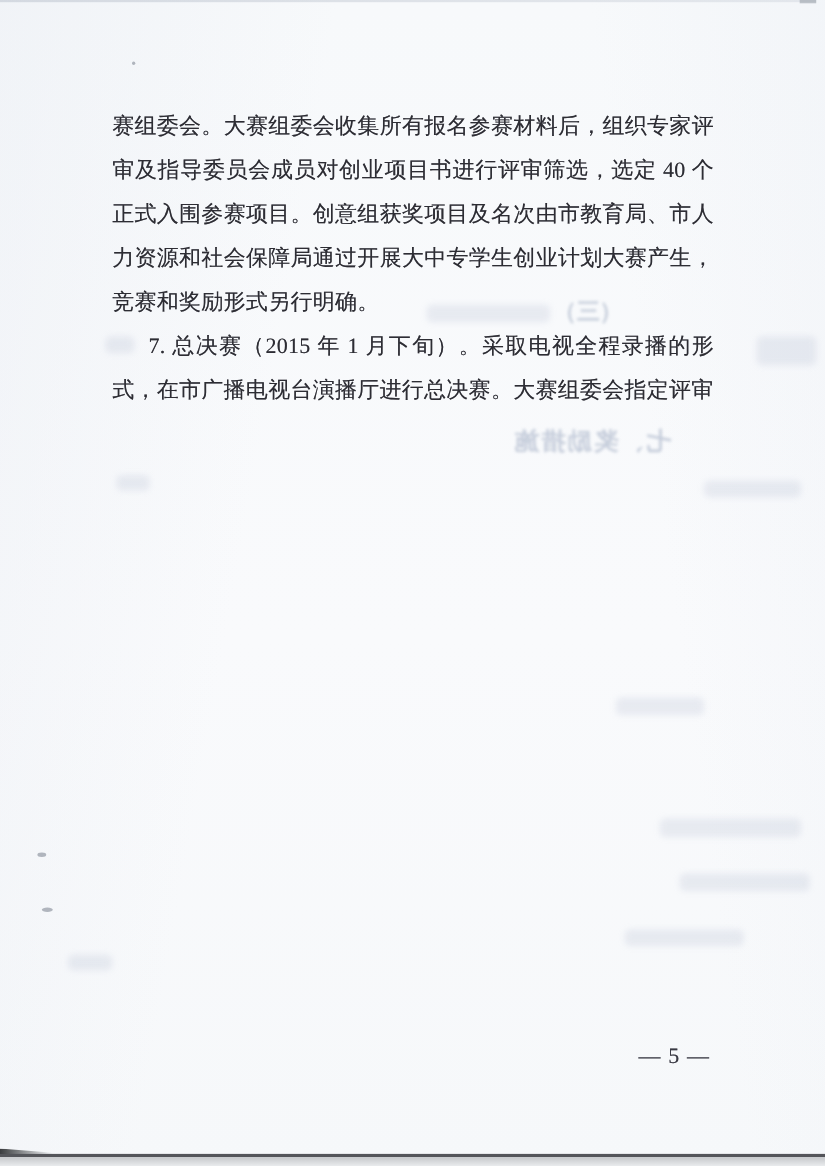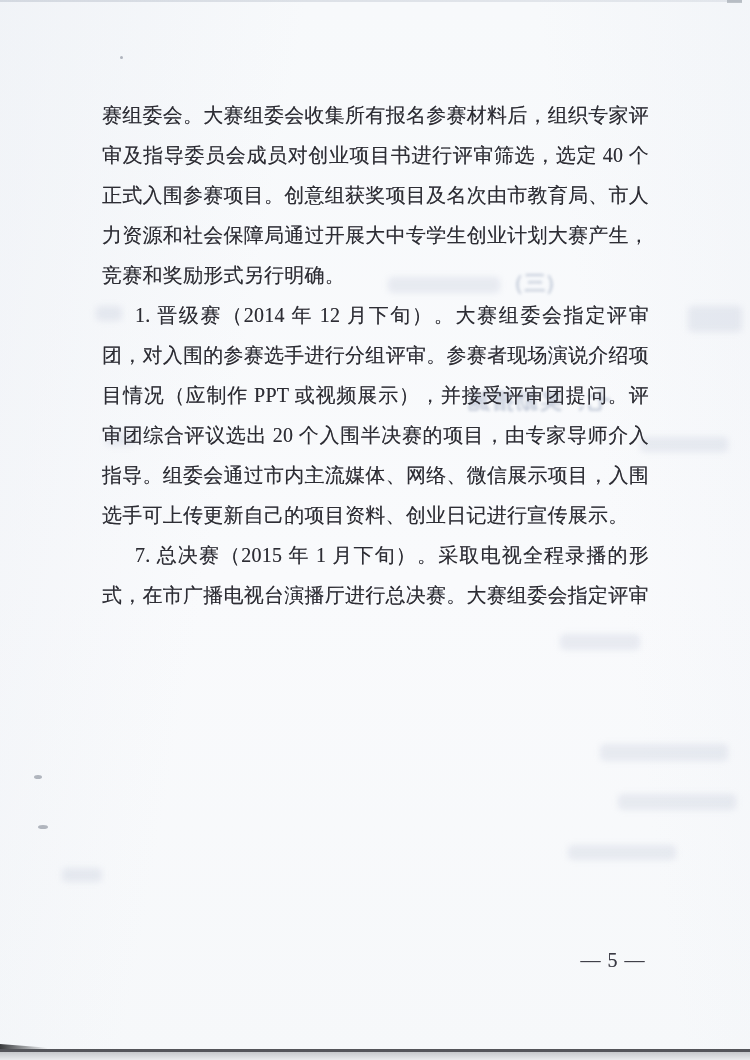--- a/index.html
+++ b/index.html
@@ -90,21 +90,20 @@
   <div class="smudge s7"></div>
   <div class="smudge s8"></div>
   <div class="smudge s9"></div>
   <div class="smudge s10"></div>
   <div class="speck k1"></div>
   <div class="speck k2"></div>
   <div class="speck k3"></div>
 
   <main class="textblock">
     <p class="cont">赛组委会。大赛组委会收集所有报名参赛材料后，组织专家评审及指导委员会成员对创业项目书进行评审筛选，选定 40 个正式入围参赛项目。创意组获奖项目及名次由市教育局、市人力资源和社会保障局通过开展大中专学生创业计划大赛产生，竞赛和奖励形式另行明确。</p>
-    <p class="num">1. 晋级赛（2014 年 12 月下旬）。大赛组委会指定评审团，对入围的参赛选手进行分组评审。参赛者现场演说介绍项目情况（应制作 PPT 或视频展示），并接受评审团提问。评审团综合评议选出 20 个入围半决赛的项目，由专家导师介入指导。组委会通过市内主流媒体、网络、微信展示项目，入围选手可上传更新自己的项目资料、创业日记进行宣传展示。</p>
     <p class="num">7. 总决赛（2015 年 1 月下旬）。采取电视全程录播的形式，在市广播电视台演播厅进行总决赛。大赛组委会指定评审</p>
   </main>
 
   <div class="pageno">— 5 —</div>
 
   <div class="edge-bottom-wedge"></div>
   <div class="edge-bottom"></div>
   <div class="edge-bottom-fade"></div>
 
 </div>

